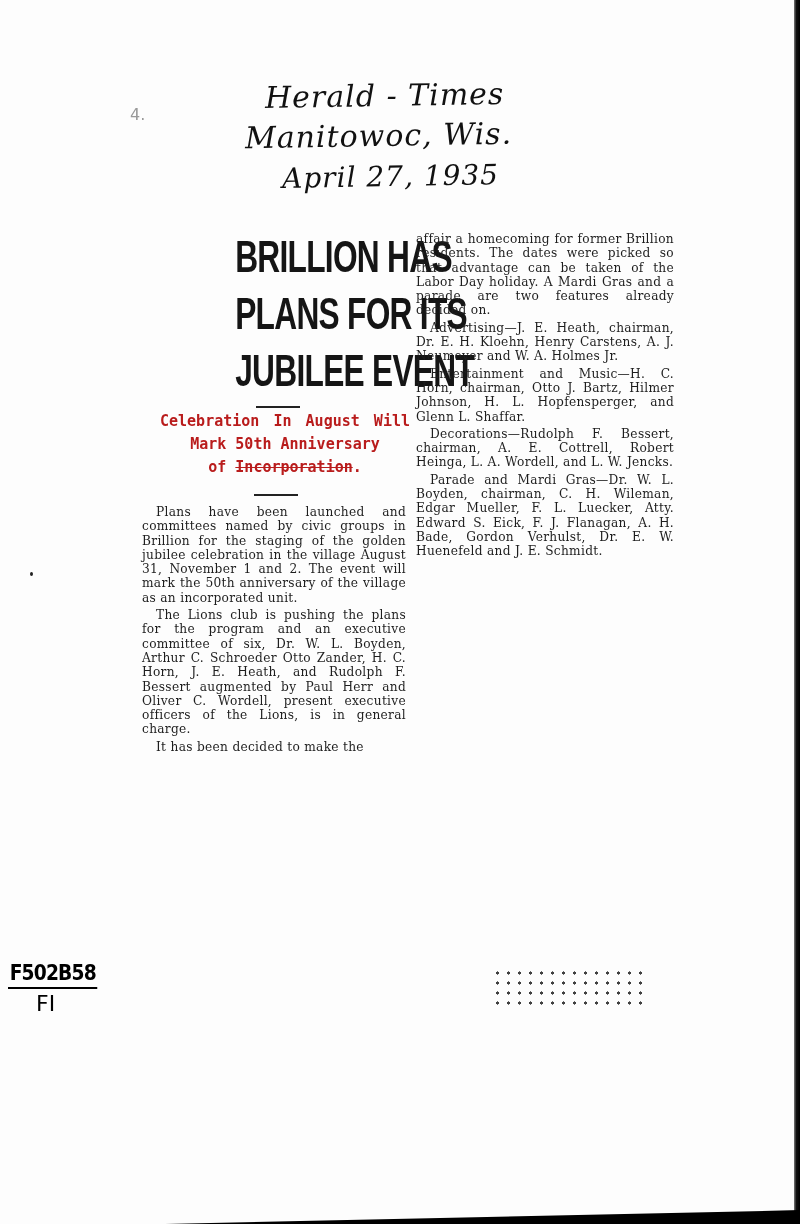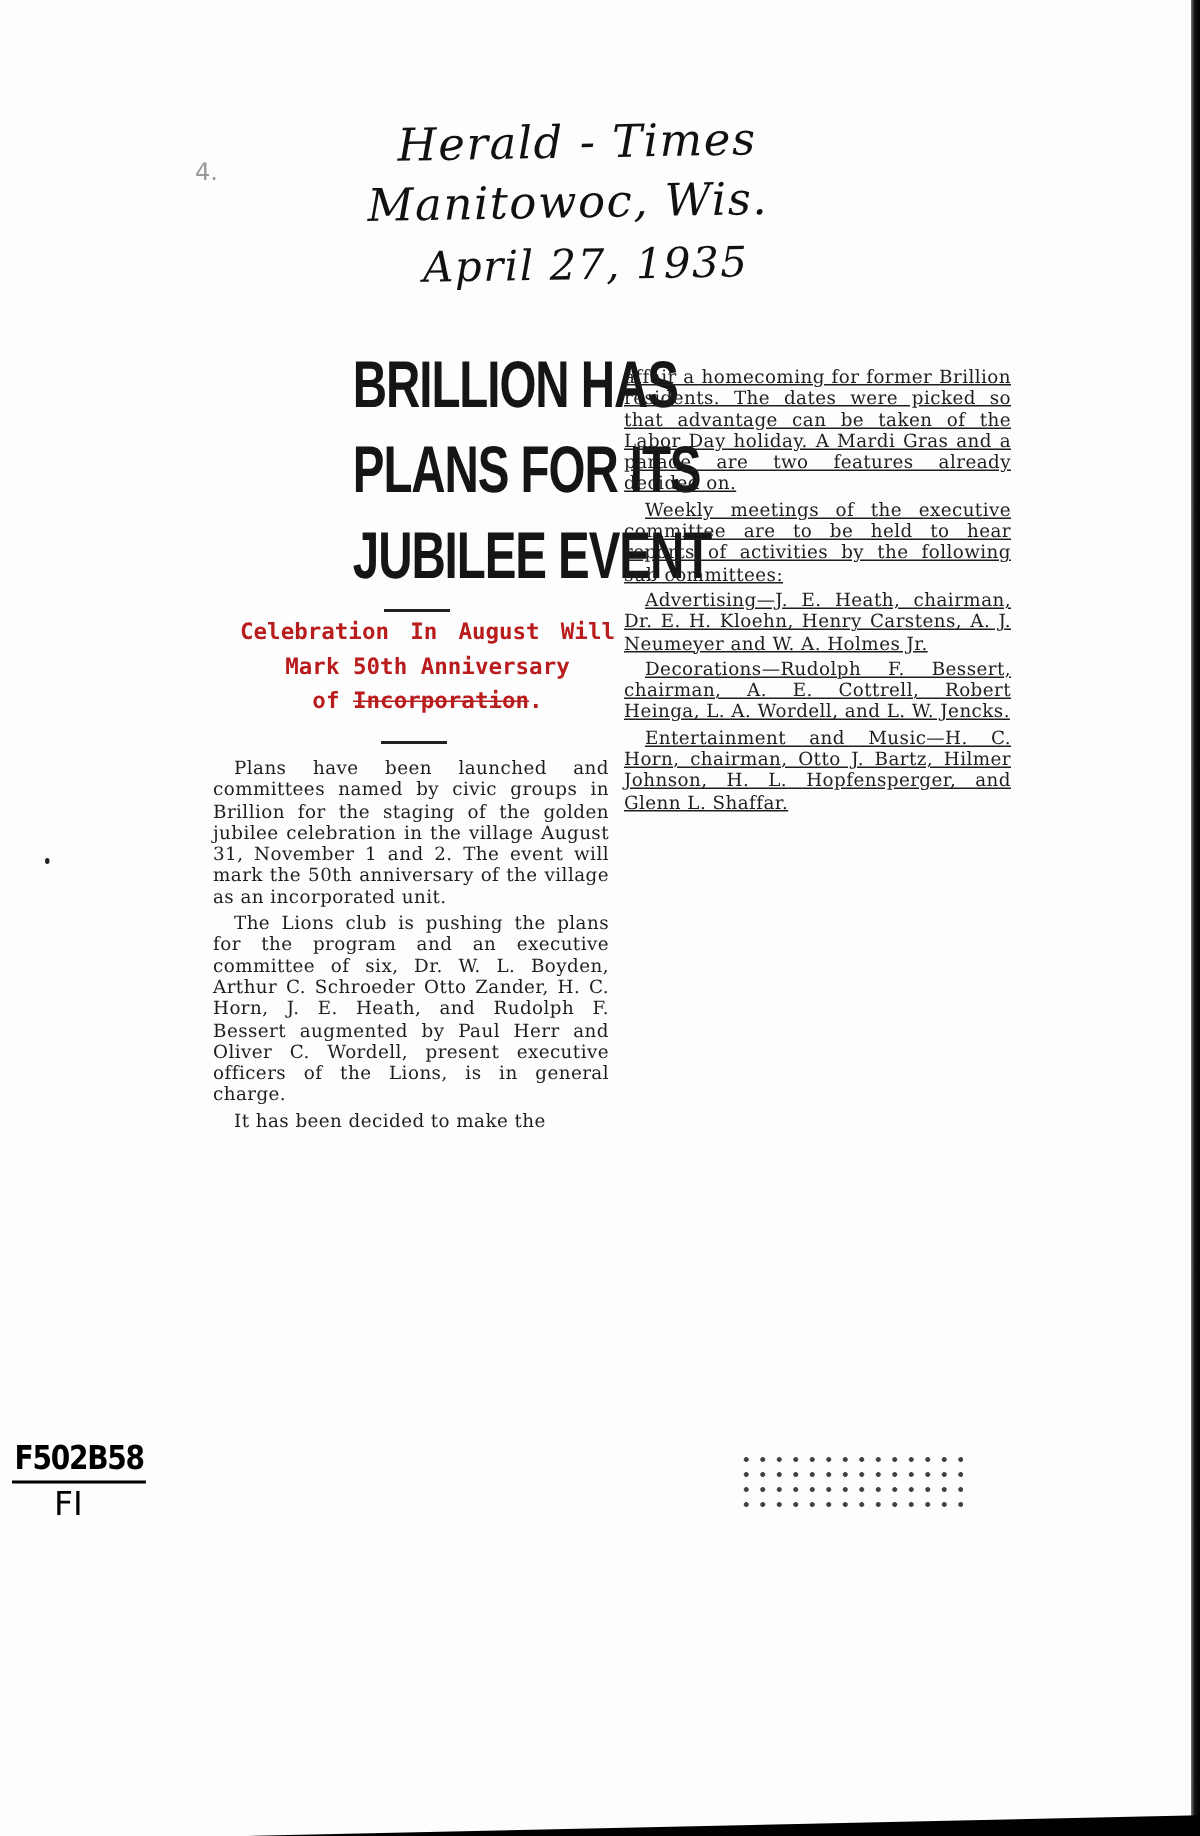--- a/index.html
+++ b/index.html
@@ -52,21 +52,21 @@
     .subhead .l1 { text-align: justify; text-align-last: justify; }
     .subhead .strike { text-decoration: line-through; }
 
     .col {
       position: absolute; font-family: "DejaVu Serif", serif;
       font-size: 12.2px; line-height: 14.3px; color: #1e1e1e;
       text-align: justify; letter-spacing: 0.3px;
     }
     .col p { margin: 0 0 3px 0; text-indent: 14px; }
     .col1 { left: 142px; top: 505px; width: 264px; }
-    .col2 { left: 416px; top: 244px; width: 258px; text-decoration: underline; }
+    .col2 { left: 416px; top: 232px; width: 258px; }
     .col2 p.cont { text-indent: 0; }
 
     .catalog {
       position: absolute; left: 8px; top: 960px;
       font-family: "DejaVu Sans", sans-serif; font-weight: bold; color: #000;
     }
     .catalog .code { font-size: 22px; letter-spacing: -1px; border-bottom: 2px solid #000; padding: 0 2px 2px 2px; transform: scaleX(0.85); transform-origin: left; display: inline-block; }
     .catalog .sub { font-size: 22px; margin-left: 28px; margin-top: 2px; font-weight: normal; }
 
     .stamp {
@@ -110,24 +110,24 @@
 <div class="rule r2"></div>
 
 <div class="col col1">
   <p>Plans have been launched and committees named by civic groups in Brillion for the staging of the golden jubilee celebration in the village August 31, November 1 and 2. The event will mark the 50th anniversary of the village as an incorporated unit.</p>
   <p>The Lions club is pushing the plans for the program and an executive committee of six, Dr. W. L. Boyden, Arthur C. Schroeder Otto Zander, H. C. Horn, J. E. Heath, and Rudolph F. Bessert augmented by Paul Herr and Oliver C. Wordell, present executive officers of the Lions, is in general charge.</p>
   <p>It has been decided to make the</p>
 </div>
 
 <div class="col col2">
   <p class="cont">affair a homecoming for former Brillion residents. The dates were picked so that advantage can be taken of the Labor Day holiday. A Mardi Gras and a parade are two features already decided on.</p>
-  <p>Weekly meetings of the executive committee are to be held to hear reports of activities by the following sub committees:</p>
   <p>Advertising—J. E. Heath, chairman, Dr. E. H. Kloehn, Henry Carstens, A. J. Neumeyer and W. A. Holmes Jr.</p>
+  <p>Entertainment and Music—H. C. Horn, chairman, Otto J. Bartz, Hilmer Johnson, H. L. Hopfensperger, and Glenn L. Shaffar.</p>
   <p>Decorations—Rudolph F. Bessert, chairman, A. E. Cottrell, Robert Heinga, L. A. Wordell, and L. W. Jencks.</p>
-  <p>Entertainment and Music—H. C. Horn, chairman, Otto J. Bartz, Hilmer Johnson, H. L. Hopfensperger, and Glenn L. Shaffar.</p>
+  <p>Parade and Mardi Gras—Dr. W. L. Boyden, chairman, C. H. Wileman, Edgar Mueller, F. L. Luecker, Atty. Edward S. Eick, F. J. Flanagan, A. H. Bade, Gordon Verhulst, Dr. E. W. Huenefeld and J. E. Schmidt.</p>
 </div>
 
 <div class="stray-dot"></div>
 
 <div class="catalog">
   <div class="code">F502B58</div>
   <div class="sub">FI</div>
 </div>
 
 <div class="stamp"></div>

